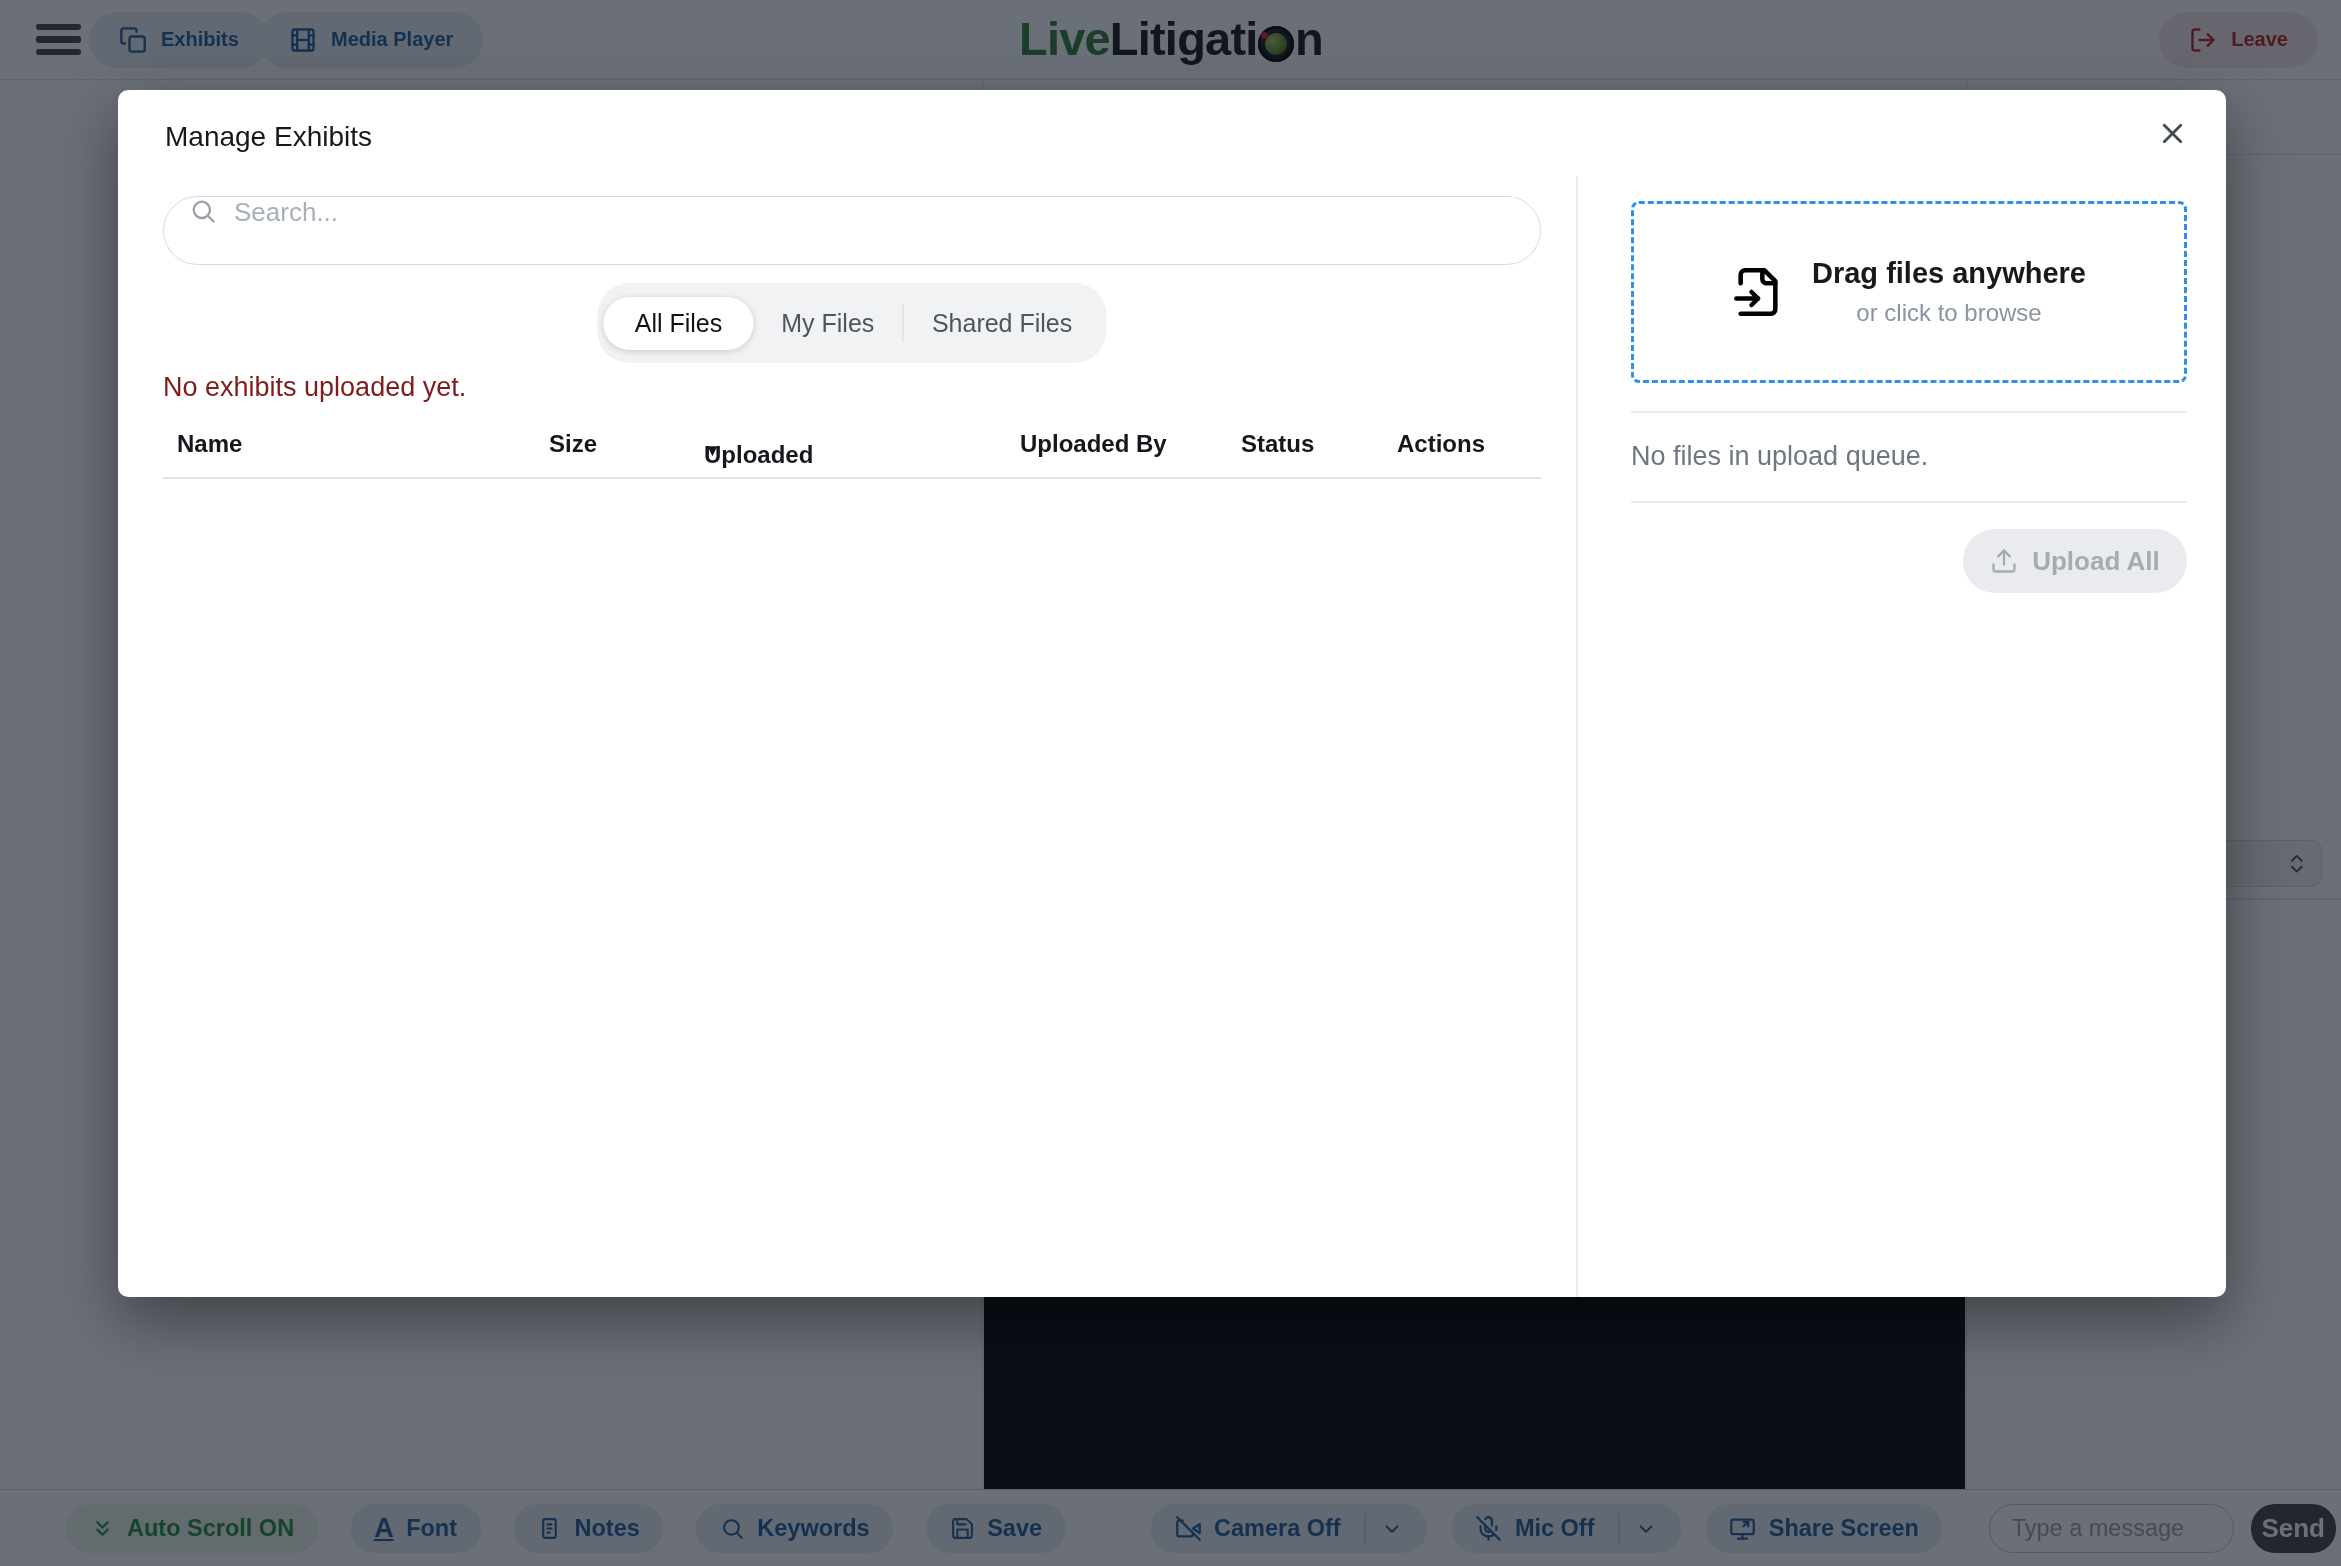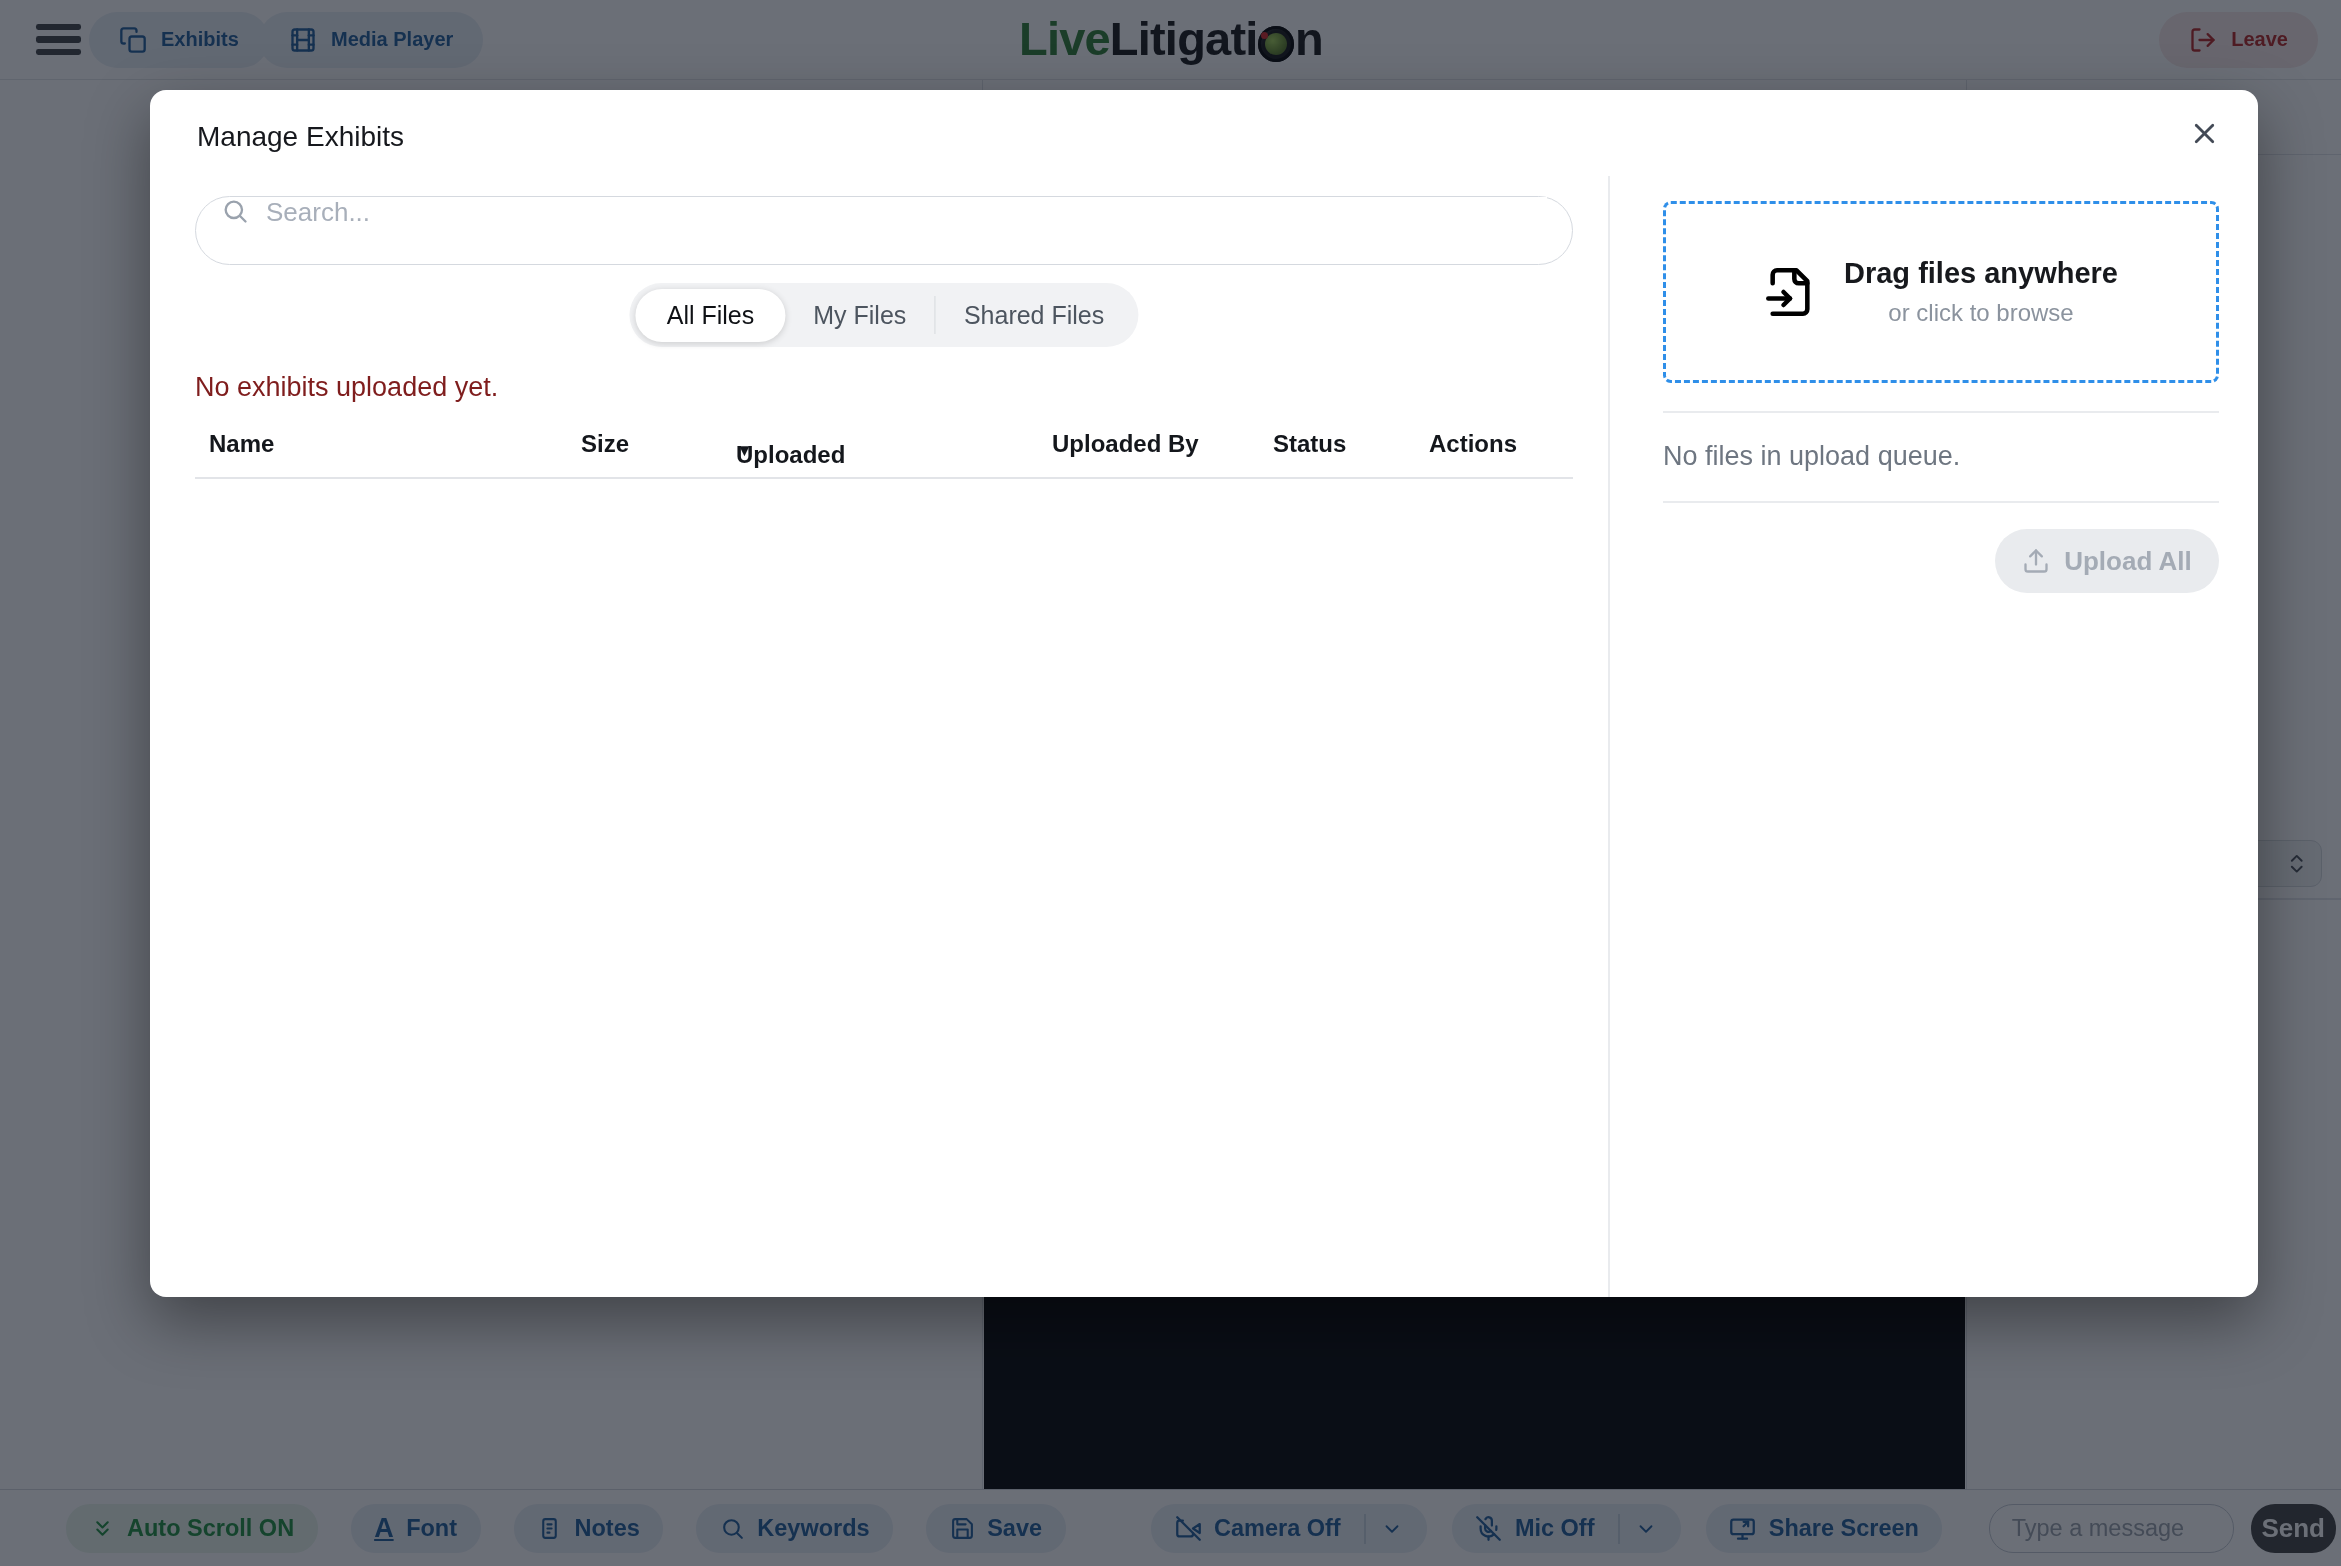--- a/index.html
+++ b/index.html
@@ -44,30 +44,30 @@
   .bb-center { position:absolute; left:1151px; top:14px; display:flex; gap:25px; }
   .split-div { width:1.6px; height:30px; background:#c9d4e0; margin:0 3.1px 0 11px; }
   .font-glyph { font-size:27px; font-weight:700; text-decoration:underline; line-height:1; }
   .bb-chat { position:absolute; right:6.3px; top:14px; display:flex; gap:17px; align-items:center; }
   .msg-input { width:245px; height:49px; border:1.6px solid #c3c9d2; border-radius:24px; font-size:23.5px; padding:0 22px; color:#333; outline:none; font-family:"Liberation Sans", sans-serif; background:#fff; }
   .msg-input::placeholder { color:#9aa1ab; }
   .send-btn { width:85px; height:49px; border-radius:24px; background:#404040; color:#fff; font-size:26px; font-weight:700; border:none; cursor:pointer; }
 
   
   .overlay { position:absolute; inset:0; background:rgba(16,23,36,0.62); z-index:40; }
-  .modal { position:absolute; left:118px; top:90px; width:2108px; height:1207px; background:#fff; border-radius:16px; box-shadow:0 23.5px 63px rgba(0,0,0,.4); z-index:60;margin-left:32px; }
+  .modal { position:absolute; left:118px; top:90px; width:2108px; height:1207px; background:#fff; border-radius:10px; box-shadow:0 23.5px 63px rgba(0,0,0,.4); z-index:60; }
   .modal-title { position:absolute; left:47px; top:31px; font-size:28px; color:#16181d; font-weight:400; }
   .modal-close { position:absolute; right:36px; top:27px; width:36px; height:36px; color:#434a56; background:none; border:none; cursor:pointer; }
 
   .m-left { position:absolute; left:45px; top:0; width:1378px; height:100%; }
   .search-wrap { position:absolute; top:106px; left:0; right:0; height:69px; border:1.6px solid #d5d9df; border-radius:36px; display:flex; align-items:flex-start; padding:0 25px; gap:17px; color:#9aa2ad; background:#fff; }
   .search-input { border:none; outline:none; font-size:26px; flex:1; color:#333; font-family:"Liberation Sans", sans-serif; }
   .search-input::placeholder { color:#a8afba; }
 
-  .tabs { position:absolute; top:193px; left:50%; transform:translateX(-50%); height:64px; background:#f1f2f4; border-radius:32px; display:flex; align-items:center; padding:0 6.3px; }
+  .tabs { position:absolute; top:193px; left:50%; transform:translateX(-50%); height:80px; background:#f1f2f4; border-radius:32px; display:flex; align-items:center; padding:0 6.3px; }
   .tab { font-size:25px; color:#4d555f; padding:0 28px; height:64px; display:flex; align-items:center; cursor:pointer; background:none; border:none; white-space:nowrap; font-family:"Liberation Sans", sans-serif; }
   .tab.active { background:#fff; border-radius:27px; height:53px; color:#0f1115; font-weight:500; box-shadow:0 1.6px 7.8px rgba(0,0,0,.16); padding:0 31px; }
   .tab-divider { width:1.6px; height:38px; background:#d7dade; }
 
   .empty-msg { position:absolute; top:282px; left:0; font-size:27px; color:#7f1d1d; }
   .thead { position:absolute; top:329px; left:0; right:0; height:60px; border-bottom:2.4px solid #e2e4e8; font-size:24px; font-weight:700; color:#14171c; }
   .thead span { position:absolute; top:11px; cursor:default; }
   .th-name { left:14px; } .th-size { left:386px; } .th-uploaded { left:541px; cursor:pointer; }
   .th-by { left:857px; } .th-status { left:1078px; } .th-actions { left:1234px; }
   .sort { font-size:17px; }

